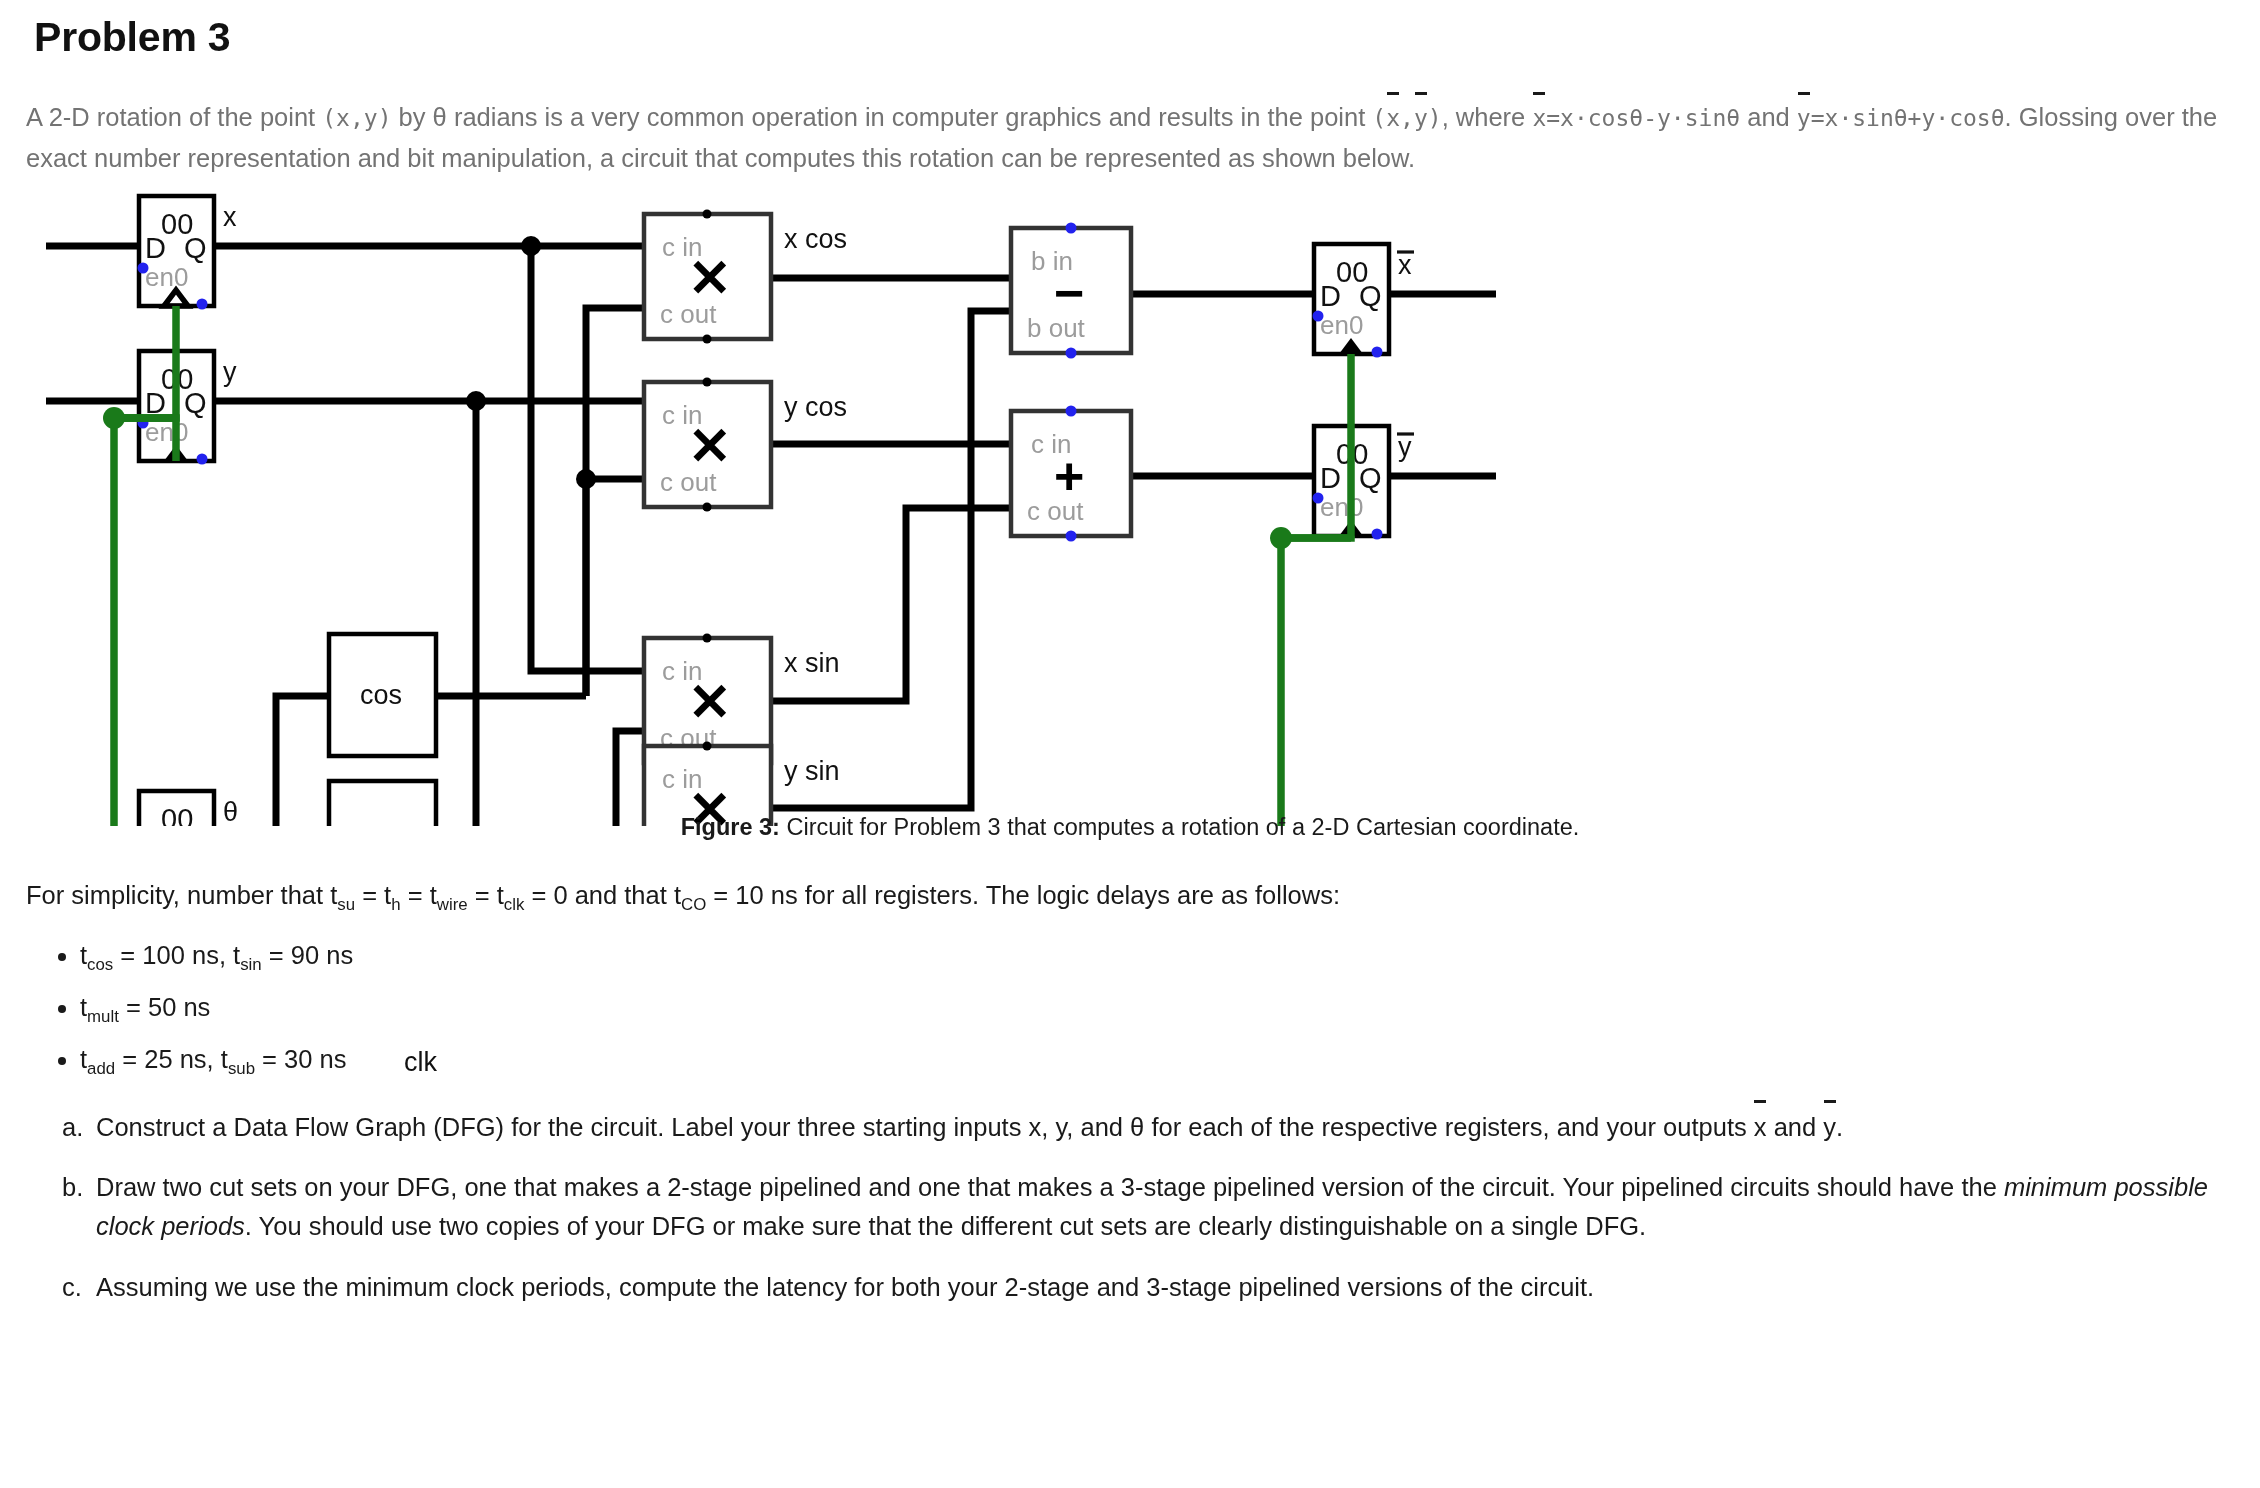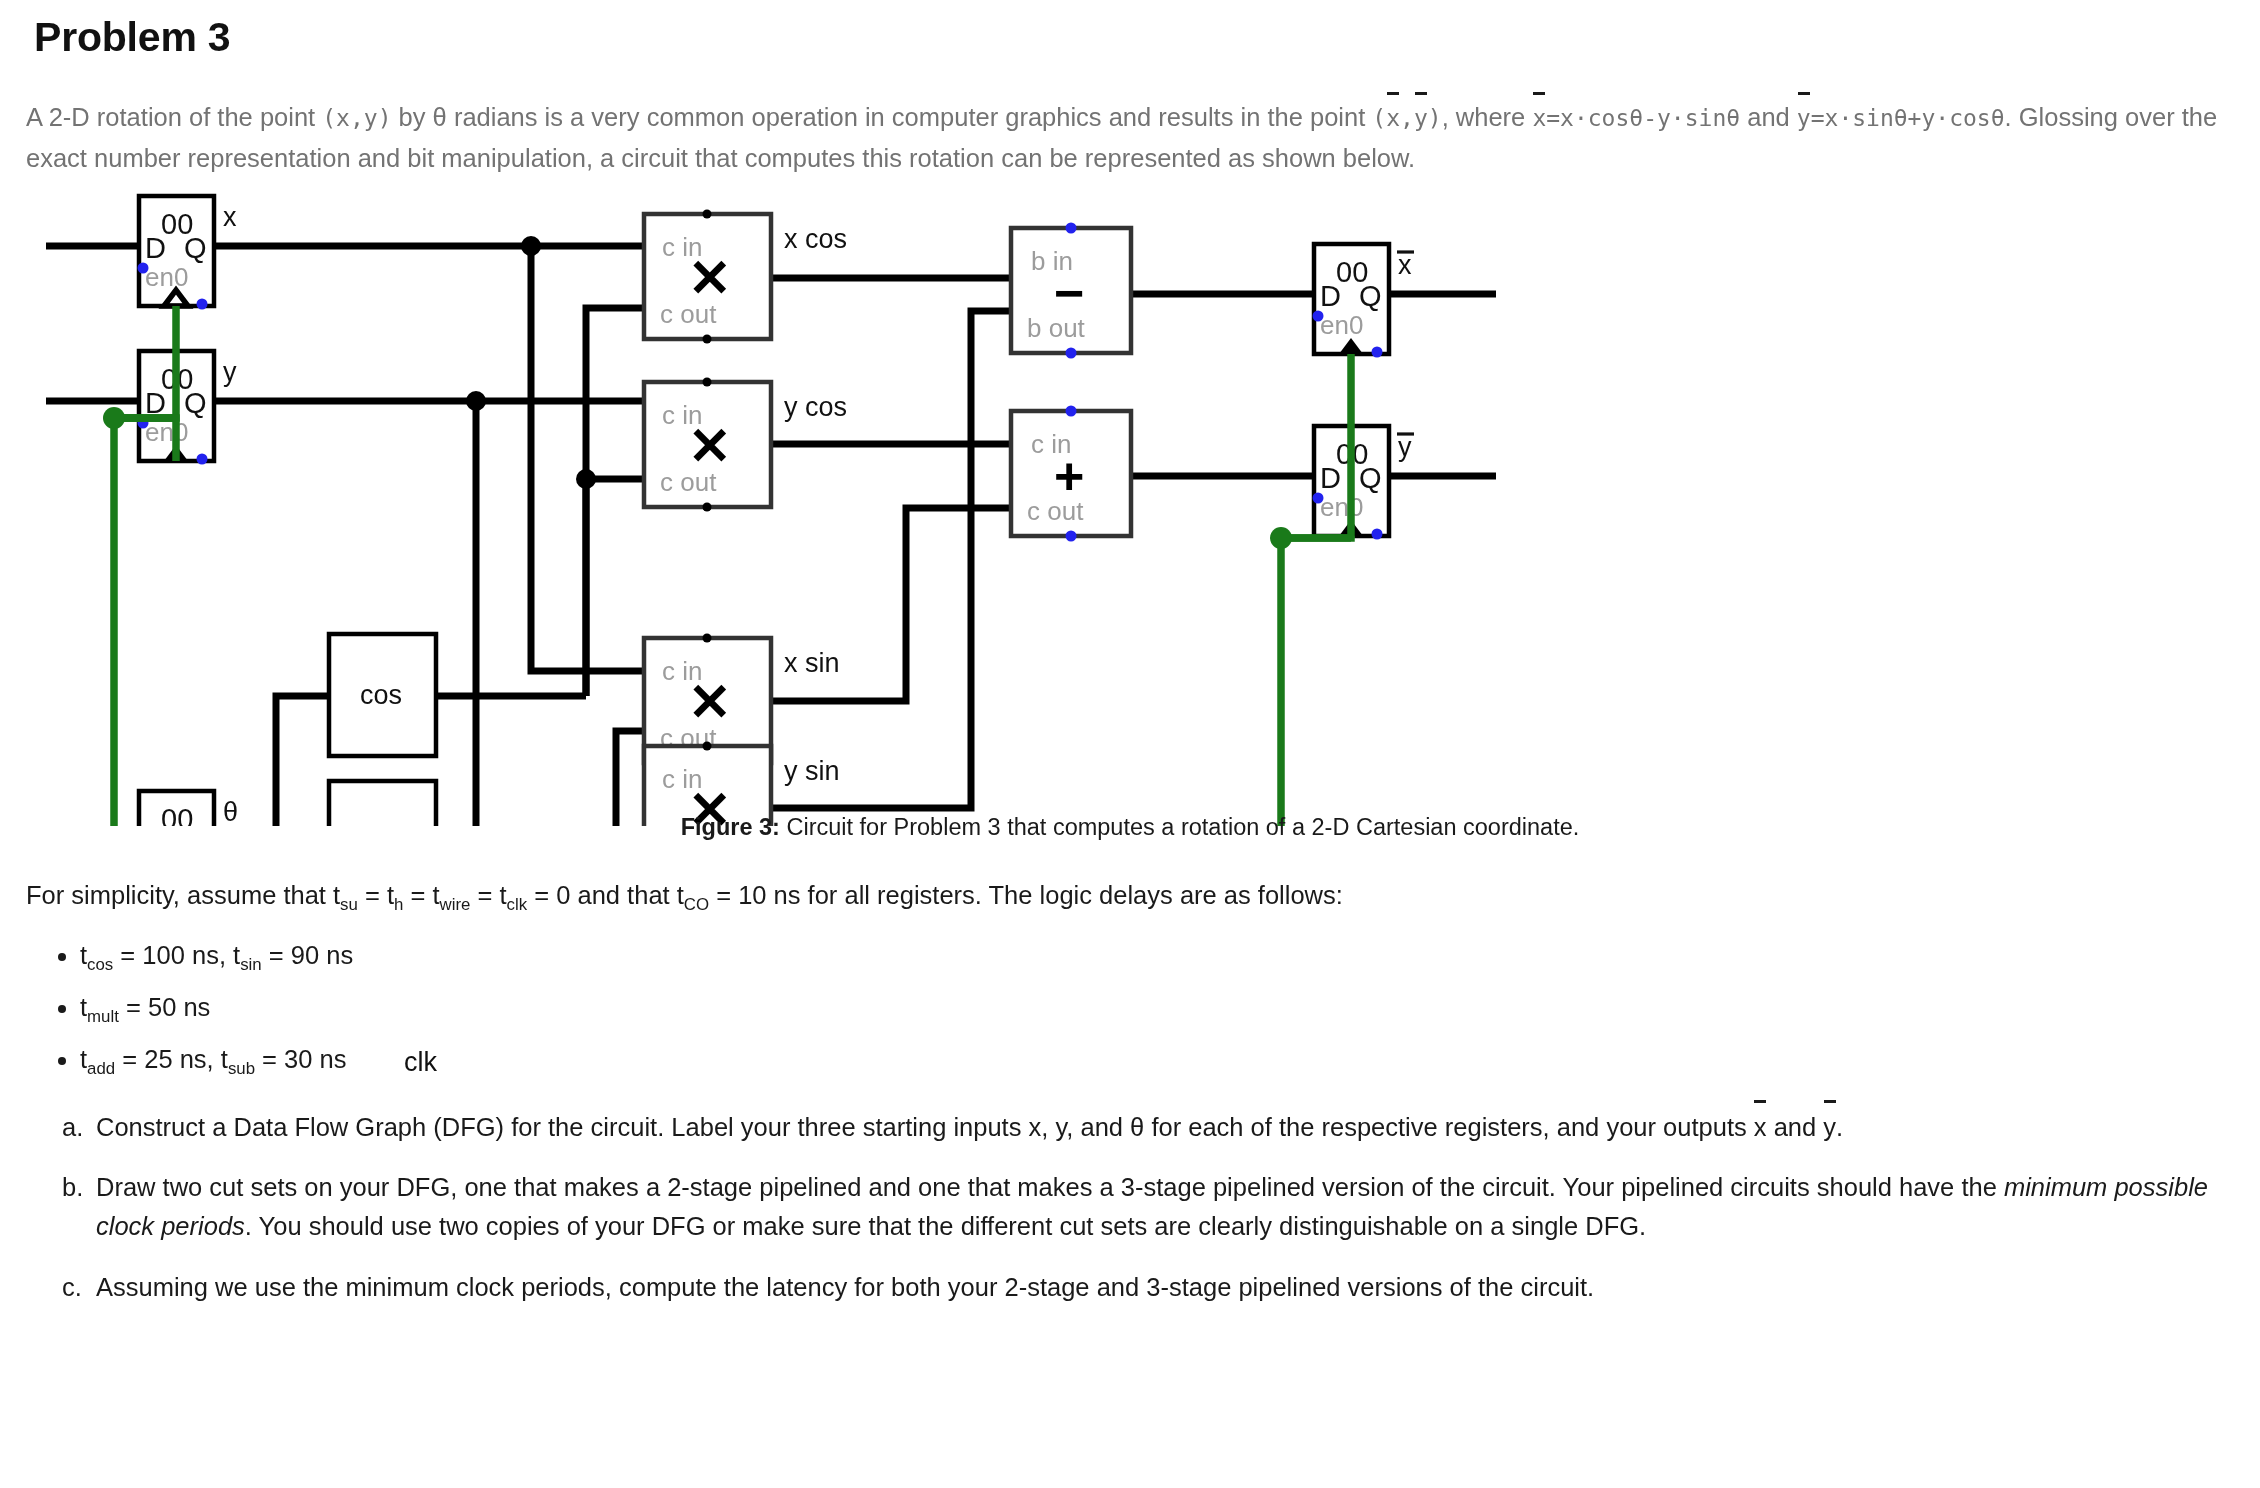--- a/index.html
+++ b/index.html
@@ -340,21 +340,21 @@
     </svg>
 
     <div style="position:absolute; left:378px; top:861px; font-size:27px; color:#111;">clk</div>
 
     <div class="caption">
       <b>Figure 3:</b><span> Circuit for Problem 3 that computes a rotation of a 2-D Cartesian coordinate.</span>
     </div>
   </div>
 
   <p class="assume">
-    <span>For simplicity, assume that t</span><sub>su</sub><span> = t</span><sub>h</sub><span> = t</span><sub>wire</sub><span> = t</span><sub>clk</sub><span> = 0 and that t</span><sub>CO</sub><span> = 10 ns for all registers. The logic delays are as follows:</span>
+    <span>For simplicity, number that t</span><sub>su</sub><span> = t</span><sub>h</sub><span> = t</span><sub>wire</sub><span> = t</span><sub>clk</sub><span> = 0 and that t</span><sub>CO</sub><span> = 10 ns for all registers. The logic delays are as follows:</span>
   </p>
 
   <ul class="delays">
     <li>
       <span>t</span><sub>cos</sub><span> = 100 ns,</span><span> t</span><sub>sin</sub><span> = 90 ns</span>
     </li>
     <li>
       <span>t</span><sub>mult</sub><span> = 50 ns</span>
     </li>
     <li>

